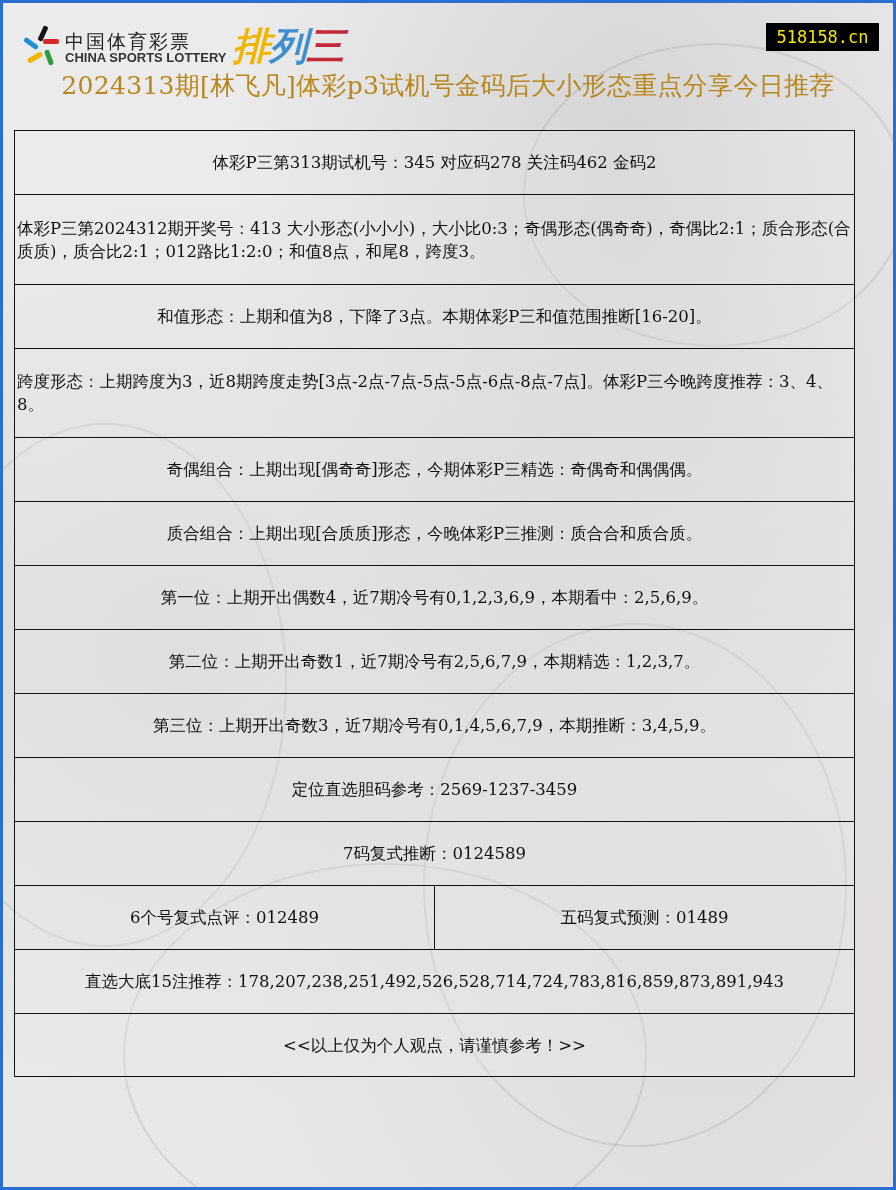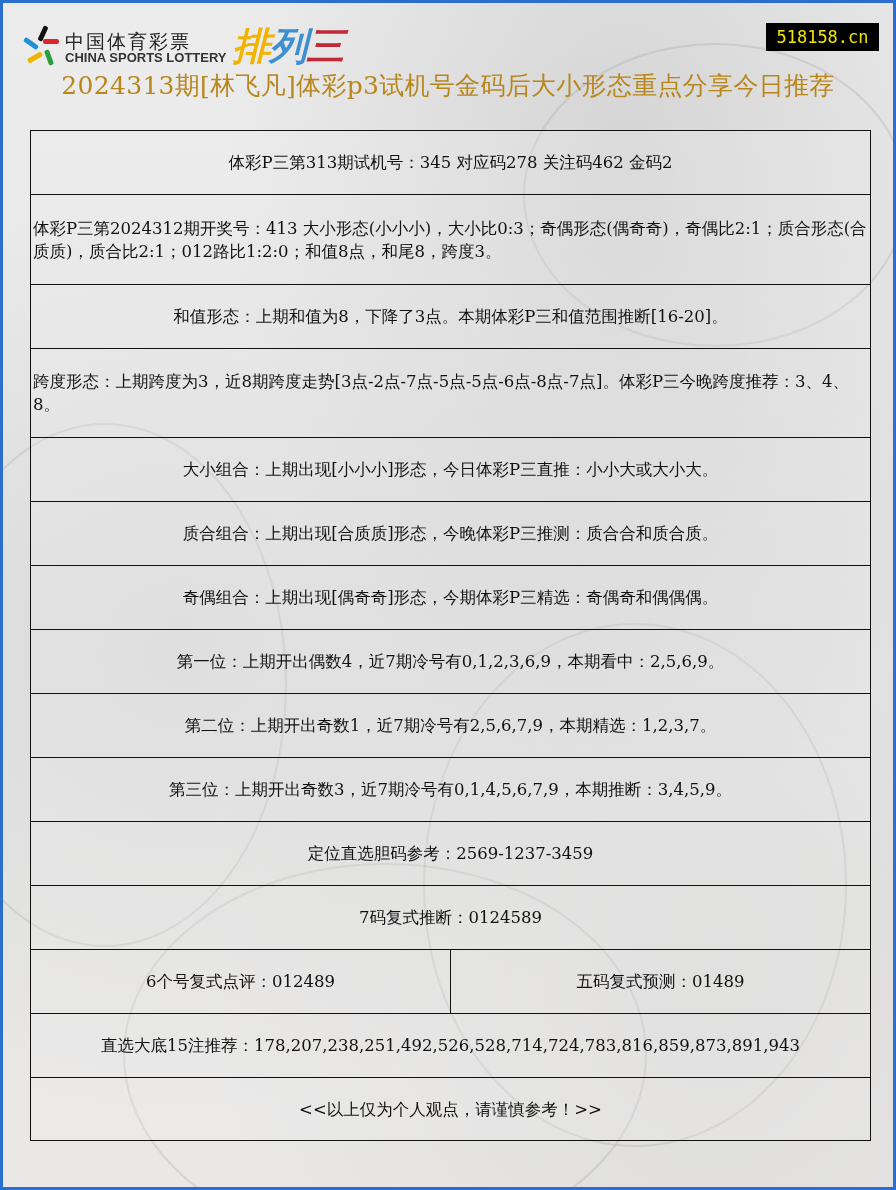--- a/index.html
+++ b/index.html
@@ -28,21 +28,21 @@
   .site-badge {
     position: absolute; left: 763px; top: 20px; width: 113px; height: 28px;
     background: #000; color: #f3e600; font-family: "DejaVu Sans Mono", monospace;
     font-size: 17px; line-height: 28px; text-align: center;
   }
   .title {
     position: absolute; left: 0; top: 66px; width: 890px; text-align: center;
     font-size: 25px; color: #b8861b; font-family: "DejaVu Serif", serif; letter-spacing: 0.3px;
   }
   table.info {
-    position: absolute; left: 27px; top: 127px; width: 841px;
+    position: absolute; left: 11px; top: 127px; width: 841px;
     border-collapse: collapse; background: rgba(240,240,240,0.25);
   }
   table.info td {
     border: 1px solid #111; text-align: center; vertical-align: middle;
     font-size: 16.5px; color: #111; padding: 0 4px; line-height: 23px;
   }
   table.info td.left { text-align: left; padding: 0 2px; }
 </style>
 </head>
 <body>
@@ -82,27 +82,24 @@
       <tr style="height:90px;">
         <td colspan="2" class="left">体彩P三第2024312期开奖号：413 大小形态(小小小)，大小比0:3；奇偶形态(偶奇奇)，奇偶比2:1；质合形态(合质质)，质合比2:1；012路比1:2:0；和值8点，和尾8，跨度3。</td>
       </tr>
       <tr style="height:64px;">
         <td colspan="2">和值形态：上期和值为8，下降了3点。本期体彩P三和值范围推断[16-20]。</td>
       </tr>
       <tr style="height:89px;">
         <td colspan="2" class="left">跨度形态：上期跨度为3，近8期跨度走势[3点-2点-7点-5点-5点-6点-8点-7点]。体彩P三今晚跨度推荐：3、4、8。</td>
       </tr>
       <tr style="height:64px;">
-        <td colspan="2">大小组合：上期出现[小小小]形态，今日体彩P三直推：小小大或大小大。</td>
+        <td colspan="2">奇偶组合：上期出现[偶奇奇]形态，今期体彩P三精选：奇偶奇和偶偶偶。</td>
       </tr>
       <tr style="height:64px;">
         <td colspan="2">质合组合：上期出现[合质质]形态，今晚体彩P三推测：质合合和质合质。</td>
-      </tr>
-      <tr style="height:64px;">
-        <td colspan="2">奇偶组合：上期出现[偶奇奇]形态，今期体彩P三精选：奇偶奇和偶偶偶。</td>
       </tr>
       <tr style="height:64px;">
         <td colspan="2">第一位：上期开出偶数4，近7期冷号有0,1,2,3,6,9，本期看中：2,5,6,9。</td>
       </tr>
       <tr style="height:64px;">
         <td colspan="2">第二位：上期开出奇数1，近7期冷号有2,5,6,7,9，本期精选：1,2,3,7。</td>
       </tr>
       <tr style="height:64px;">
         <td colspan="2">第三位：上期开出奇数3，近7期冷号有0,1,4,5,6,7,9，本期推断：3,4,5,9。</td>
       </tr>

